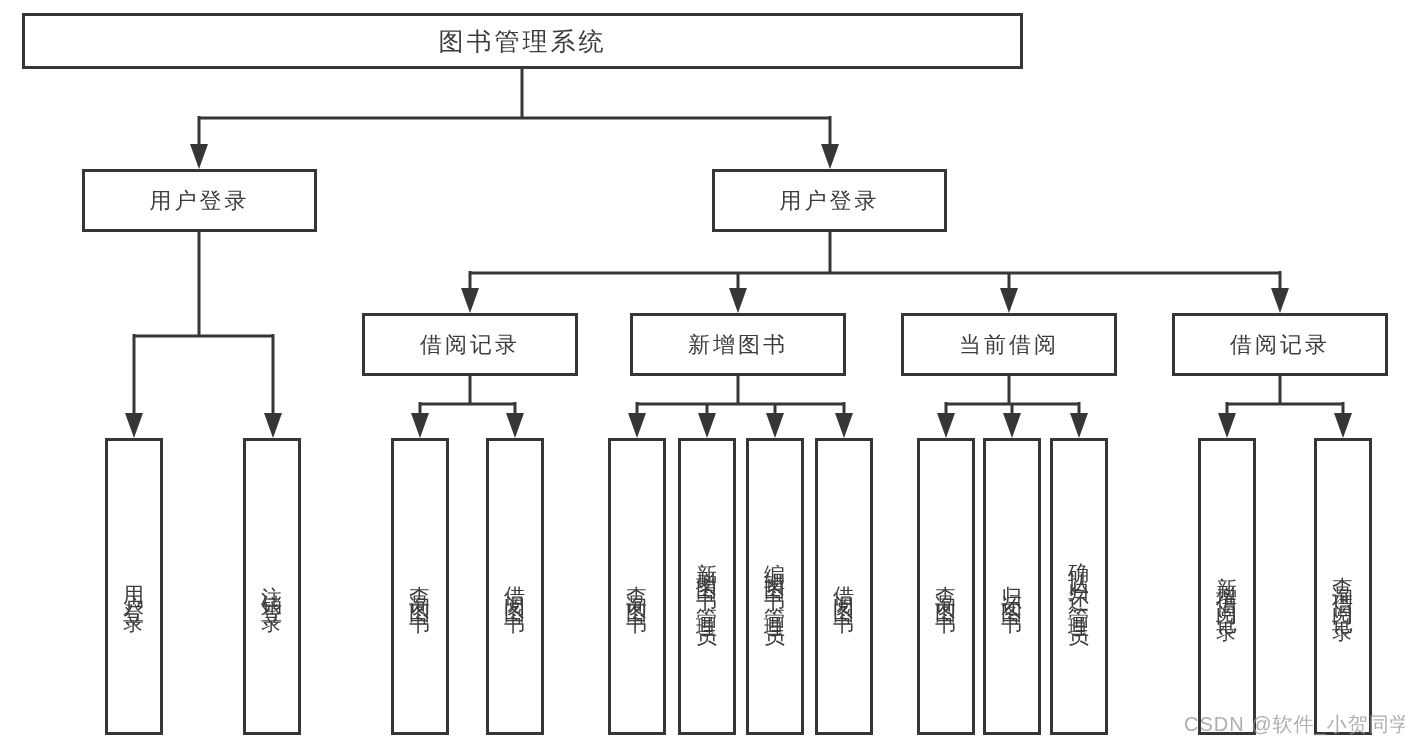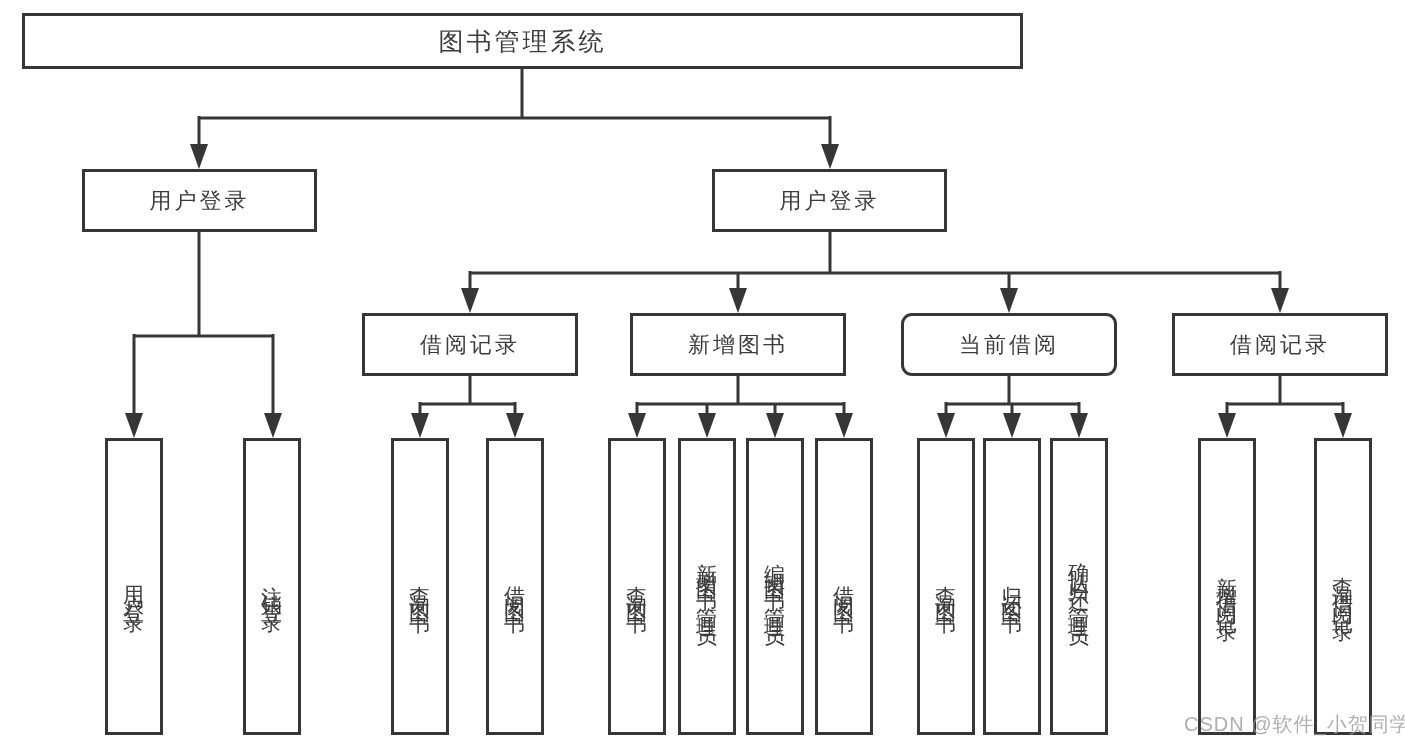--- a/index.html
+++ b/index.html
@@ -160,21 +160,21 @@
   <div class="box h-box" style="left:712px;">
     <span>用户登录</span>
   </div>
 
   <div class="box m-box" style="left:362px;">
     <span>借阅记录</span>
   </div>
   <div class="box m-box" style="left:630px;">
     <span>新增图书</span>
   </div>
-  <div class="box m-box" style="left:901px;border-radius:11px;">
+  <div class="box m-box" style="left:901px;">
     <span>当前借阅</span>
   </div>
   <div class="box m-box" style="left:1172px;">
     <span>借阅记录</span>
   </div>
 
   <div class="box leaf" style="left:105px;">
     <span class="vtext">用户登录</span>
   </div>
   <div class="box leaf" style="left:243px;">

